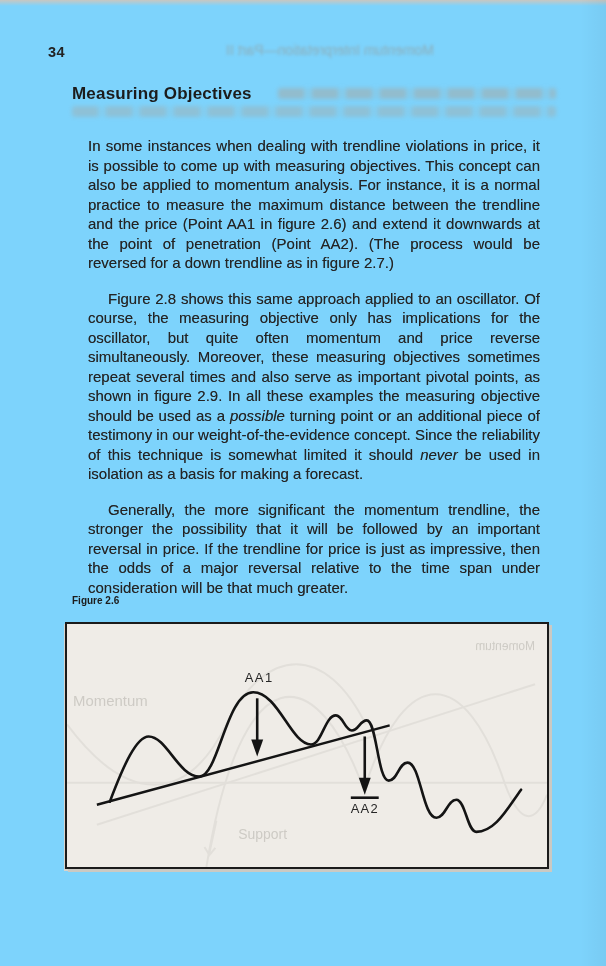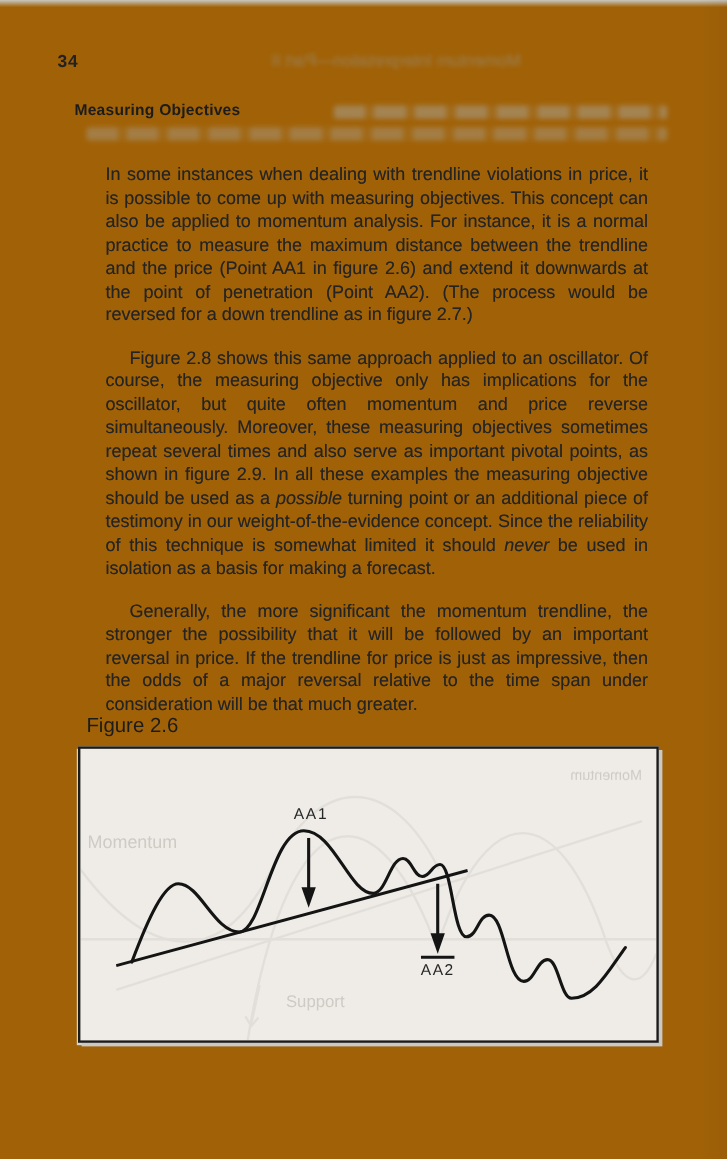--- a/index.html
+++ b/index.html
@@ -1,18 +1,18 @@
 <!DOCTYPE html>
 <html><head>
 <meta charset="utf-8">
 <style>
   html,body{margin:0;padding:0;}
   .page{
     position:relative; width:606px; height:966px; overflow:hidden;
-    background:#a16207;
+    background:#7dd3fc;
     font-family:"Liberation Sans", sans-serif;
     color:#222;
   }
   .page::before{ 
     content:""; position:absolute; left:0; top:0; right:0; height:6px;
     background:linear-gradient(#c9c7c1, rgba(201,199,193,0)); z-index:5;
   }
   .page::after{ 
     content:""; position:absolute; top:0; right:0; bottom:0; width:26px;
     background:linear-gradient(to right, rgba(0,0,0,0), rgba(0,0,0,0.04)); z-index:5;
@@ -23,39 +23,39 @@
     color:rgba(150,148,141,0.6); font-size:14px; text-align:center; z-index:1;
   }
   .header{
     position:absolute; top:44px; left:48px; right:50px; z-index:2;
     display:flex; justify-content:space-between; align-items:baseline;
     font-size:14.5px;
   }
   .pagenum{font-weight:700; letter-spacing:.5px;}
   .runtitle{font-weight:400;}
   .heading{
-    position:absolute; top:84px; left:62px; margin:0; z-index:2;
-    font-size:13px; font-weight:700; letter-spacing:.2px; color:#1c1c1c;
+    position:absolute; top:84px; left:72px; margin:0; z-index:2;
+    font-size:17px; font-weight:700; letter-spacing:.2px; color:#1c1c1c;
   }
   .ghost-stripe{position:absolute; filter:blur(2.2px); z-index:1;
     background:repeating-linear-gradient(90deg, rgba(168,166,159,.5) 0 26px, rgba(168,166,159,.15) 26px 34px);
     border-radius:3px;}
   .s1{top:88px; left:278px; width:278px; height:11px;}
   .s2{top:106px; left:72px; width:484px; height:11px; opacity:.8;}
   .bodytext{
     position:absolute; top:120px; left:72px; width:484px; z-index:2;
     font-size:15px; line-height:19.5px; text-align:justify; color:#242424;
     text-shadow:0 0 .4px rgba(40,40,40,.55);
   }
   .bodytext p{margin:16px;}
   .bodytext p.indent{text-indent:20px;}
   .bodytext i{font-style:italic;}
   .figlabel{
     position:absolute; top:595px; left:72px; z-index:2;
-    font-size:17px; font-weight:400; color:#1c1c1c;
+    font-size:10px; font-weight:700; color:#1c1c1c;
   }
   .figbox{
     position:absolute; top:622px; left:65px; width:484px; height:247px; z-index:2;
     border:2.5px solid #1b1b1b; background:#EFECE7; box-sizing:border-box;
     box-shadow:3px 3px 0 #cbc9c3, -1px 2px 0 #d6d4ce;
   }
   .figbox svg{display:block; width:100%; height:100%;}
   .ghost-ink{opacity:.55;}
 </style>
 </head>

